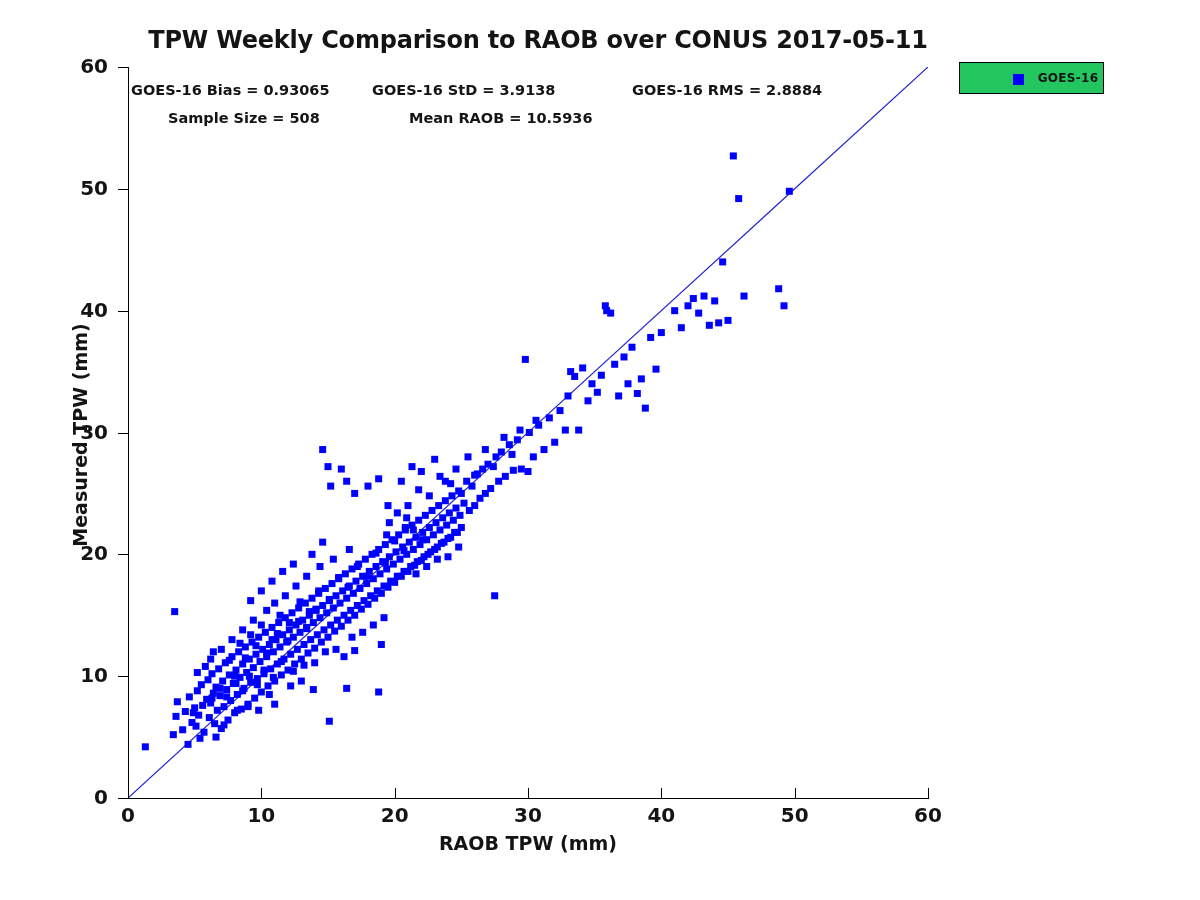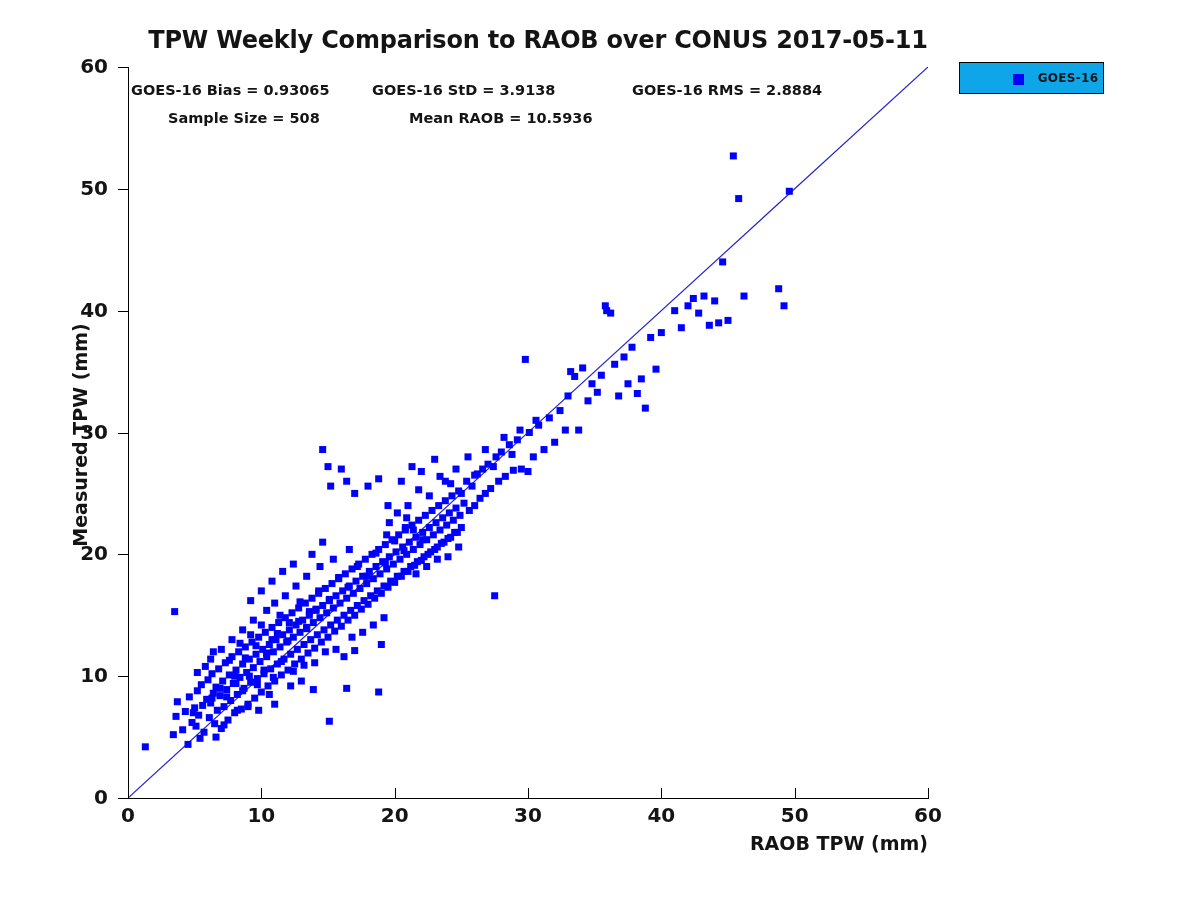--- a/index.html
+++ b/index.html
@@ -104,21 +104,21 @@
     font-weight: bold;
     color: #141414;
   }
 
   
   #xlabel {
     position: absolute;
     left: 128px;
     top: 832px;
     width: 800px;
-    text-align: right;
+    text-align: center;
     font-size: 19px;
     font-weight: bold;
     color: #141414;
   }
   #ylabel {
     position: absolute;
     left: -240px;
     top: 424px;
     width: 640px;
     text-align: center;
@@ -143,21 +143,21 @@
   .stat-c2 { left: 632px; }
 
   
   #legend {
     position: absolute;
     left: 959px;
     top: 62px;
     width: 145px;
     height: 32px;
     border: 1px solid #000000;
-    background: #0ea5e9;
+    background: #22c55e;
     box-sizing: border-box;
   }
   #legend-swatch {
     position: absolute;
     left: 53px;
     top: 11px;
     width: 11px;
     height: 11px;
     background: #0000ff;
   }

